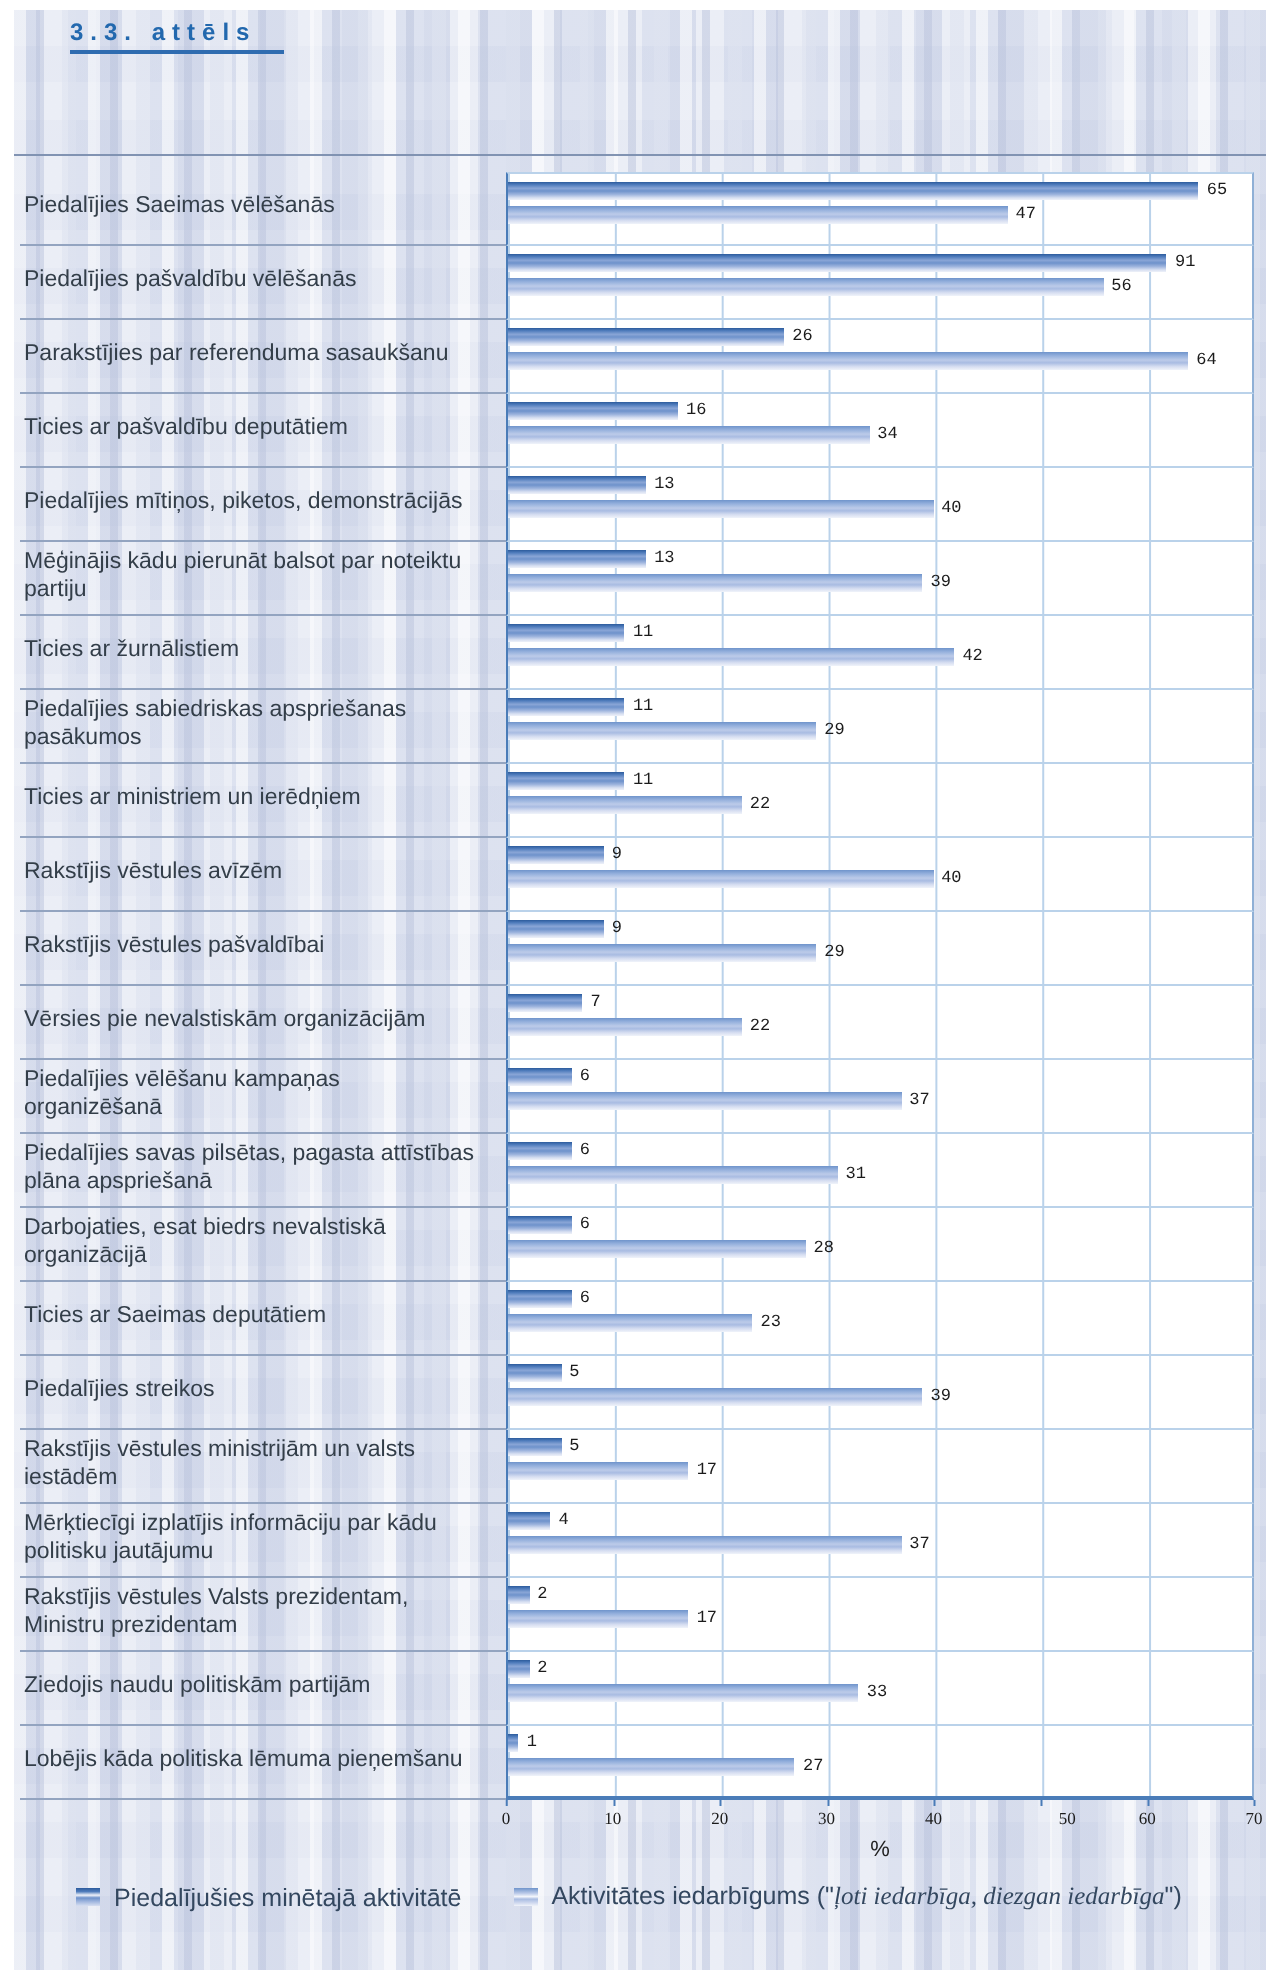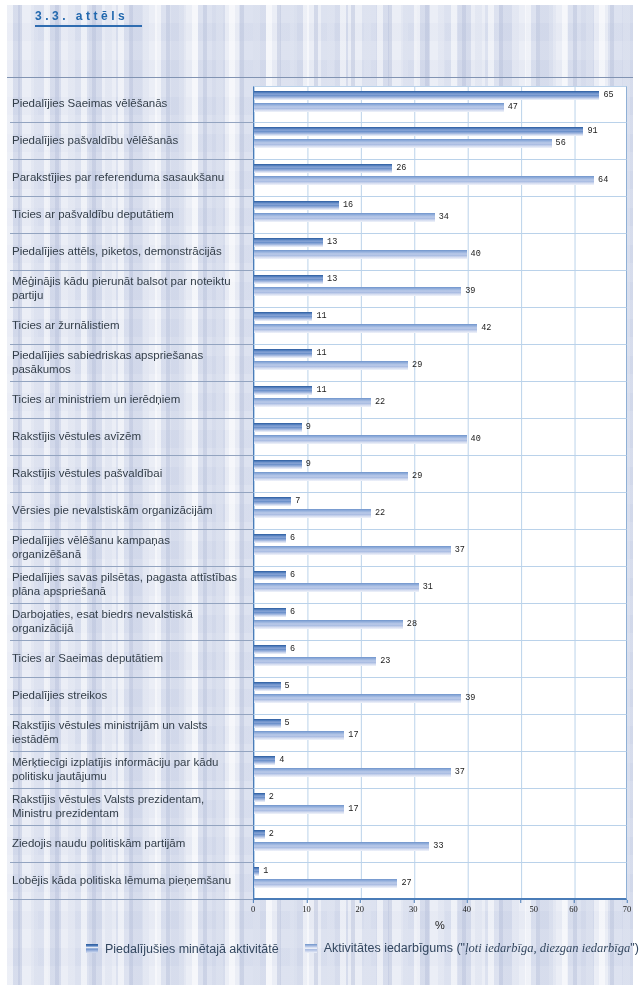--- a/index.html
+++ b/index.html
@@ -38,21 +38,21 @@
   .val-light{top:16px;}
 
   .x-ticks{position:absolute;top:900px;left:253px;width:374px;height:16px;}
   .x-tick{position:absolute;top:4px;transform:translateX(-50%);font-family:"Liberation Serif",serif;
     font-size:8.5px;color:#1b1b1b;}
   .x-tick::before{content:"";position:absolute;left:50%;top:-4px;width:1px;height:3px;background:#4a7cb8;}
   .x-axis-label{position:absolute;top:919px;left:253px;width:374px;text-align:center;
     font-size:11px;color:#222;}
 
   .legend{position:absolute;top:941px;left:38px;display:flex;align-items:center;gap:26px;
-    font-size:12.5px;color:#33475f;margin-left:48px;}
+    font-size:12.5px;color:#33475f;}
   .legend-item{display:flex;align-items:center;}
   .swatch{width:12px;height:9px;margin-right:7px;flex:none;}
   .swatch-dark{background:linear-gradient(180deg,#2c5b9c 0%,#4f7cbc 20%,#eef1f9 40%,#6e92cb 55%,#9fb5de 75%,#d7dff1 100%);}
   .swatch-light{background:linear-gradient(180deg,#6f94cb 0%,#bccbe9 30%,#f4f6fb 48%,#a9bce2 62%,#d4dcf0 85%,#f0f3fa 100%);}
   .legend .quote-italic{font-family:"Liberation Serif",serif;font-style:italic;}
 </style>
 </head>
 <body>
 
 <div class="page">
@@ -94,21 +94,21 @@
       <div class="chart-row">
         <div class="row-label">Ticies ar pašvaldību deputātiem</div>
         <div class="row-plot">
           <div class="bar bar-dark" style="width: 22.8571%;"></div>
           <span class="bar-value val-dark" style="left: calc(22.8571% + 4px);">16</span>
           <div class="bar bar-light" style="width: 48.5714%;"></div>
           <span class="bar-value val-light" style="left: calc(48.5714% + 4px);">34</span>
         </div>
       </div>
       <div class="chart-row">
-        <div class="row-label">Piedalījies attēls, piketos, demonstrācijās</div>
+        <div class="row-label">Piedalījies mītiņos, piketos, demonstrācijās</div>
         <div class="row-plot">
           <div class="bar bar-dark" style="width: 18.5714%;"></div>
           <span class="bar-value val-dark" style="left: calc(18.5714% + 4px);">13</span>
           <div class="bar bar-light" style="width: 57.1429%;"></div>
           <span class="bar-value val-light" style="left: calc(57.1429% + 4px);">40</span>
         </div>
       </div>
       <div class="chart-row">
         <div class="row-label">Mēģinājis kādu pierunāt balsot par noteiktu partiju</div>
         <div class="row-plot">

